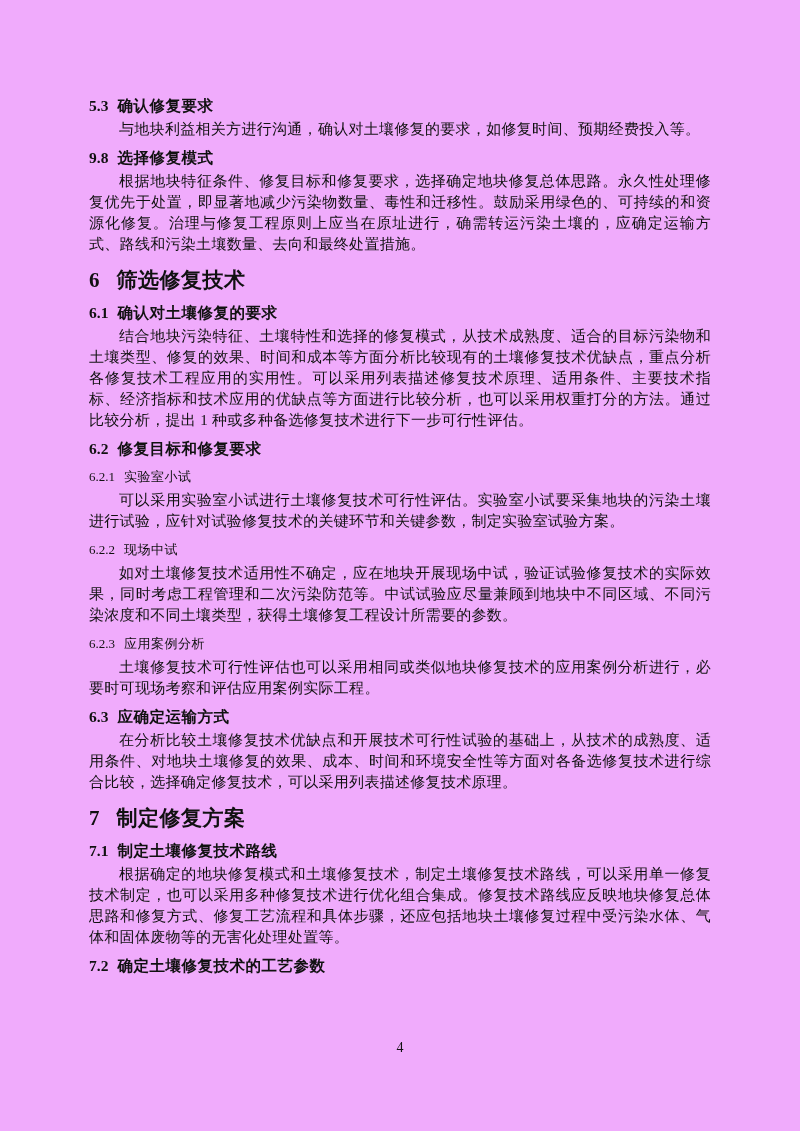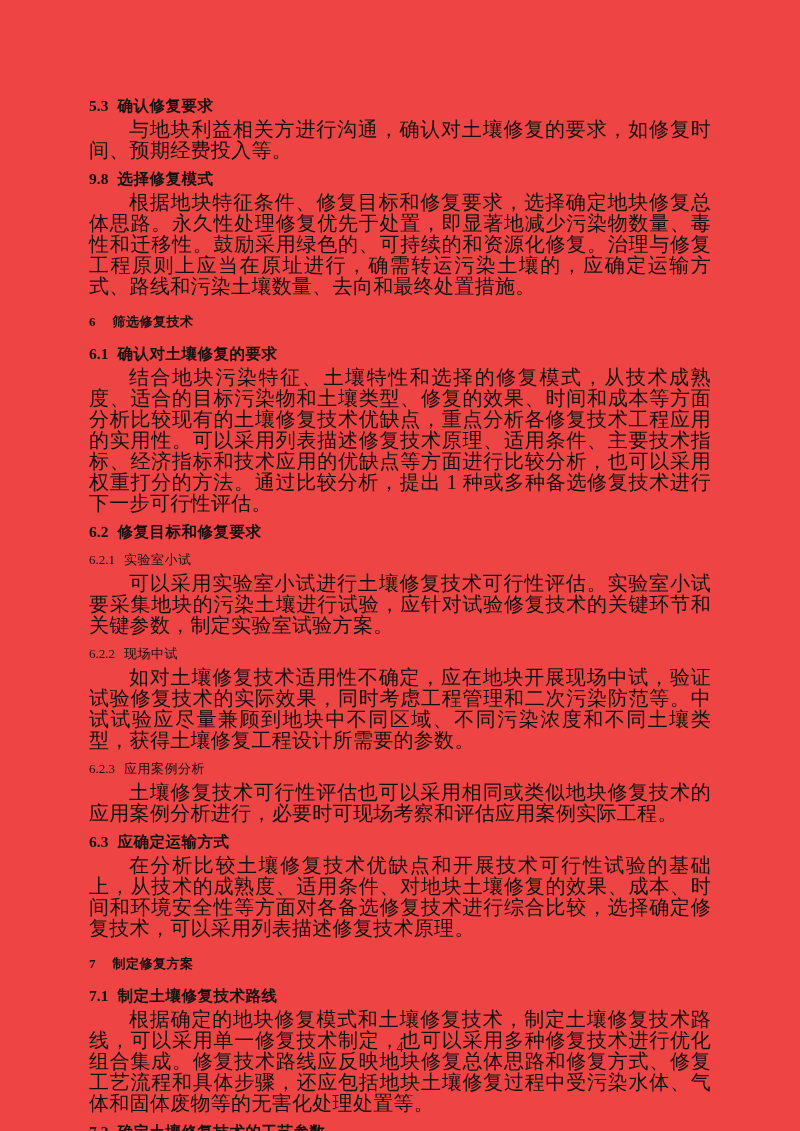--- a/index.html
+++ b/index.html
@@ -5,37 +5,37 @@
   html, body {
     margin: 0;
     padding: 0;
     background: #e8e8e8;
   }
   .page {
     position: relative;
     width: 800px;
     height: 1131px;
     margin: 0 auto;
-    background: #ef4444;
+    background: #f0abfc;
     color: #111111;
     font-family: "Liberation Serif", "DejaVu Serif", serif;
     overflow: hidden;
   }
   .content {
     position: absolute;
     left: 89px;
     right: 89px;
     top: 88px;
   }
   .section { margin: 0; }
 
   
   .h1 {
     margin: 14px 0 11px 0;
-    font-size: 13px;
+    font-size: 21px;
     line-height: 21px;
     font-weight: bold;
     white-space: nowrap;
   }
   .h1 .num {
     font-family: "Liberation Serif", "DejaVu Serif", serif;
     margin-right: 17px;
   }
   .h1 .ttl {
     font-family: "Liberation Sans", "DejaVu Sans", sans-serif;
@@ -71,21 +71,21 @@
     font-family: "Liberation Serif", "DejaVu Serif", serif;
     margin-right: 9px;
   }
   .h3 .ttl {
     letter-spacing: 0.5px;
   }
 
   
   .body-para {
     margin: 0 0 7px 0;
-    font-size: 20px;
+    font-size: 15px;
     line-height: 21px;
     text-align: justify;
     text-justify: inter-character;
     text-indent: 2em;
     letter-spacing: 0.3px;
   }
 
   .page-number {
     position: absolute;
     left: 0;

